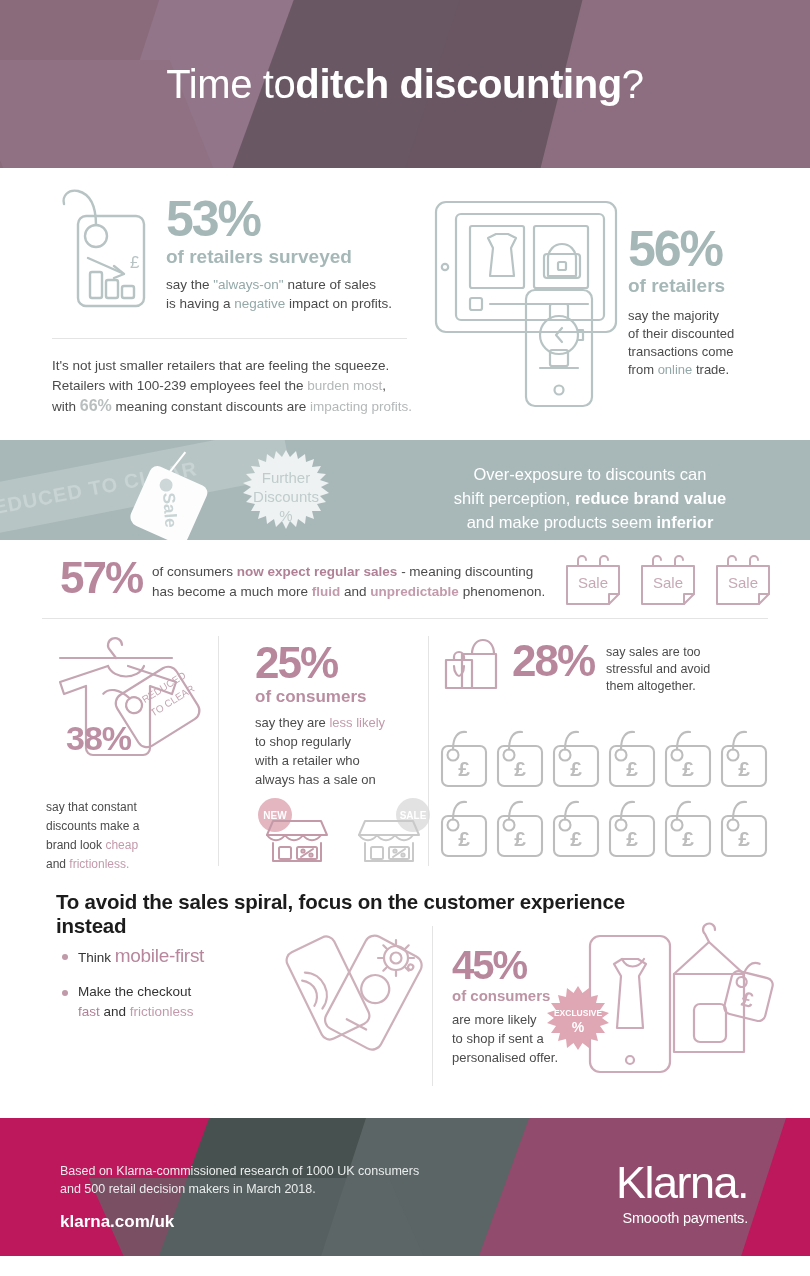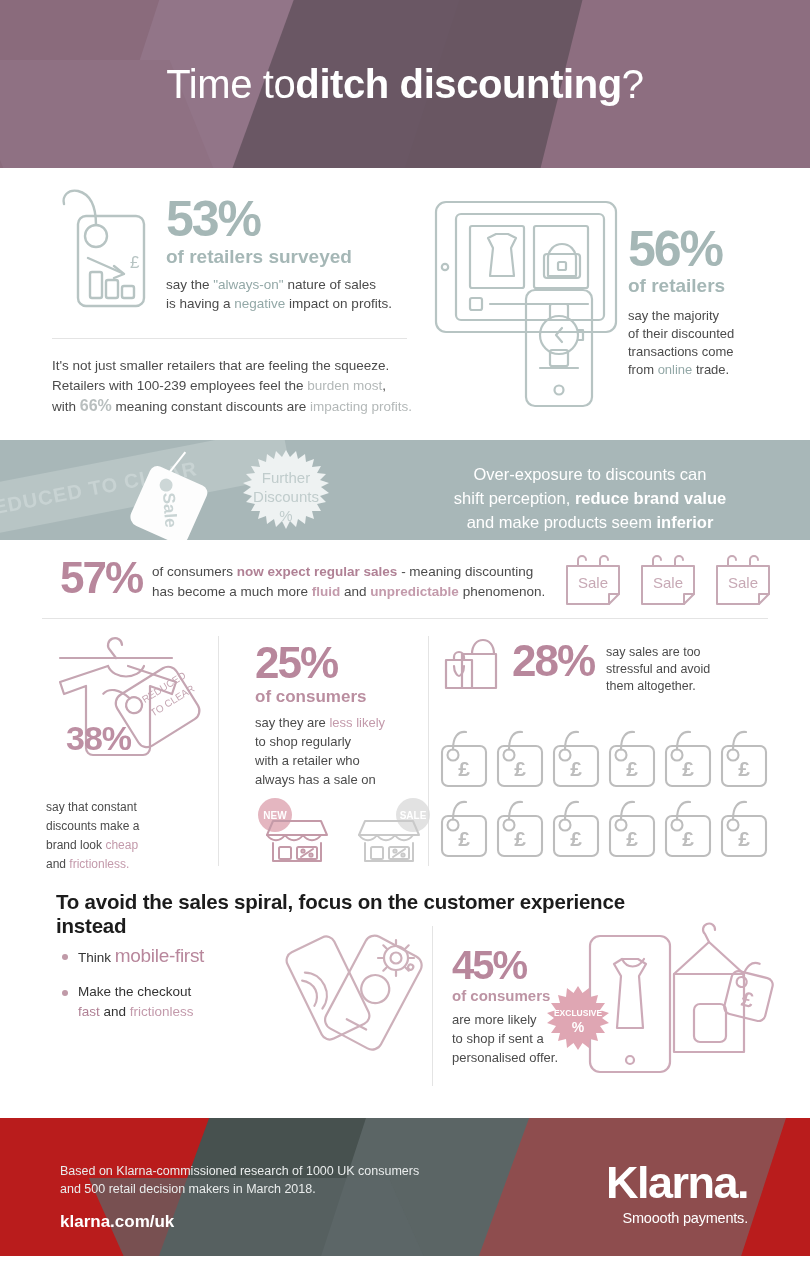--- a/index.html
+++ b/index.html
@@ -167,21 +167,21 @@
   .btext .strong { font-size:19px; font-weight:400; color:#b8879c; letter-spacing:-0.3px; }
   .secB-div { position:absolute; left:432px; top:48px; width:1px; height:160px; background:#e4e4e4; }
   .c45 { position:absolute; left:452px; top:66px; width:130px; }
   .c45 .big { font-size:40px; line-height:42px; }
   .c45 .sub { font-size:15px; font-weight:700; color:#bd94a4; margin-top:1px; }
   .c45 .body { font-size:13px; line-height:19px; color:#4b4b4b; margin-top:6px; }
 
   
   .footer {
     position:relative; width:810px; height:138px;
-    background:#b91c1c; overflow:hidden;
+    background:#be185d; overflow:hidden;
   }
   .f-shape-a {
     position:absolute; left:180px; top:-30px; width:320px; height:220px;
     background:#47514f; transform:skewX(-20deg);
   }
   .f-shape-b {
     position:absolute; left:340px; top:-20px; width:420px; height:200px;
     background:#6b7678; transform:skewX(-18deg); opacity:.55;
   }
   .f-shape-c {
@@ -193,21 +193,21 @@
     color:#e9ecec; font-size:12.5px; line-height:18px;
   }
   .f-url {
     position:absolute; left:60px; top:94px; z-index:4;
     color:#ffffff; font-size:17px; font-weight:700;
   }
   .f-logo {
     position:absolute; right:62px; top:42px; z-index:4; text-align:right;
   }
   .f-logo .lg {
-    color:#ffffff; font-size:45px; font-weight:700; line-height:46px;
+    color:#ffffff; font-size:45px; font-weight:400; line-height:46px;
     letter-spacing:-1.5px;
   }
   .f-logo .tag {
     color:#ffffff; font-size:14.5px; margin-top:4px; letter-spacing:-0.2px;
   }
 
   svg { display:block; overflow:visible; }
 </style>
 </head>
 <body>

